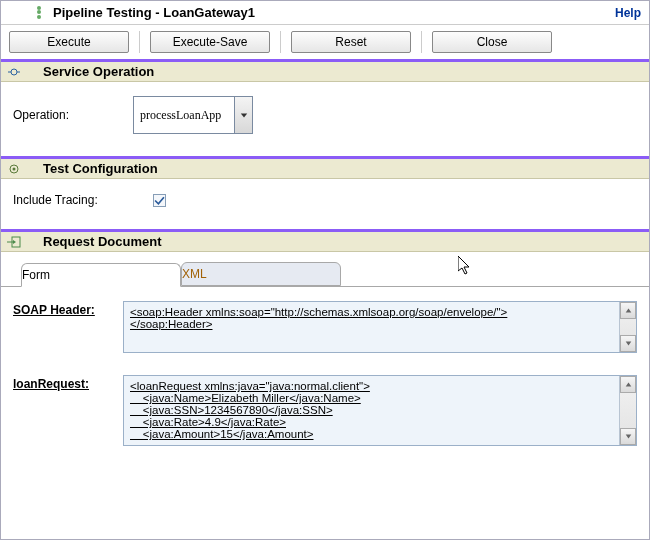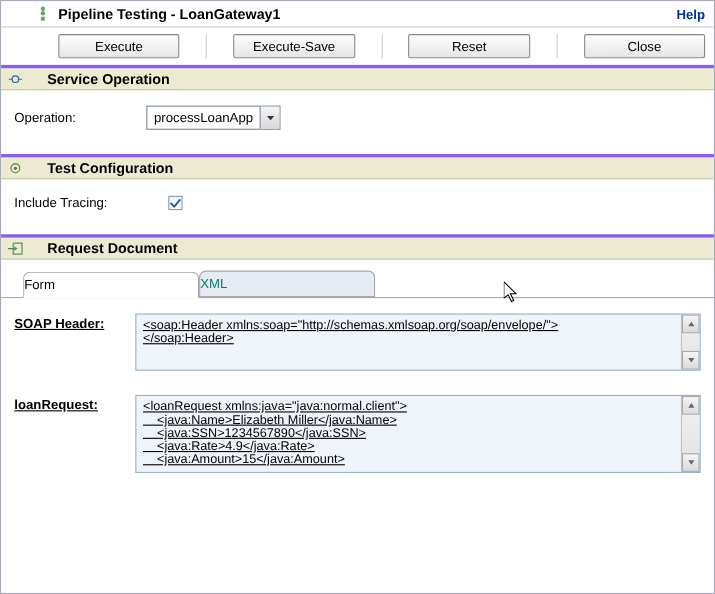--- a/index.html
+++ b/index.html
@@ -33,23 +33,22 @@
     flex-direction: column;
     justify-content: space-around;
   }
   .title-icon .dot {
     width: 4px; height: 4px; border-radius: 50%; background: #6a6;
   }
   .title-text { font-weight: bold; font-size: 13px; }
   .help-link { color: #003399; font-weight: bold; cursor: pointer; text-decoration: none; padding-left: 24px; }
   .button-row {
     display: flex;
-    gap: 24px;
+    gap: 10px;
     padding: 6px 8px;
-    margin-left: 44px;
   }
   .btn {
     width: 120px;
     height: 22px;
     background: linear-gradient(#fdfdfd, #e6e6e6);
     border: 1px solid #888;
     border-radius: 2px;
     font-family: inherit;
     font-size: 12px;
     cursor: pointer;
@@ -67,24 +66,24 @@
     font-size: 13px;
   }
   .section-body {
     padding: 14px 12px 22px 12px;
   }
   .row { display: flex; align-items: center; gap: 20px; }
   .label { font-weight: normal; min-width: 100px; }
   .op-select {
     border: 1px solid #7a8aa0;
     background: #fff;
-    height: 22px;
+    height: 38px;
     display: inline-flex;
     align-items: stretch;
-    font-family: Liberation Sans, sans-serif;
+    font-family: Liberation Serif, serif;
     font-size: 12px;
   }
   .op-select .op-text {
     padding: 2px 6px;
     display:flex; align-items:center;
     min-width: 100px;
   }
   .op-select .op-arrow {
     width: 18px;
     background: linear-gradient(#f4f4f4,#d8d8d8);
@@ -113,21 +112,21 @@
     position: relative;
     cursor: pointer;
   }
   .tab.active {
     background: #fff;
     border-bottom: 1px solid #fff;
     top: 1px;
   }
   .tab.inactive {
     background: #e6eaf2;
-    color: #0f766e;
+    color: #a16207;
   }
   .form-area {
     padding: 14px 12px;
   }
   .form-row {
     display: flex;
     gap: 10px;
     margin-bottom: 22px;
     align-items: flex-start;
     text-decoration: underline;

